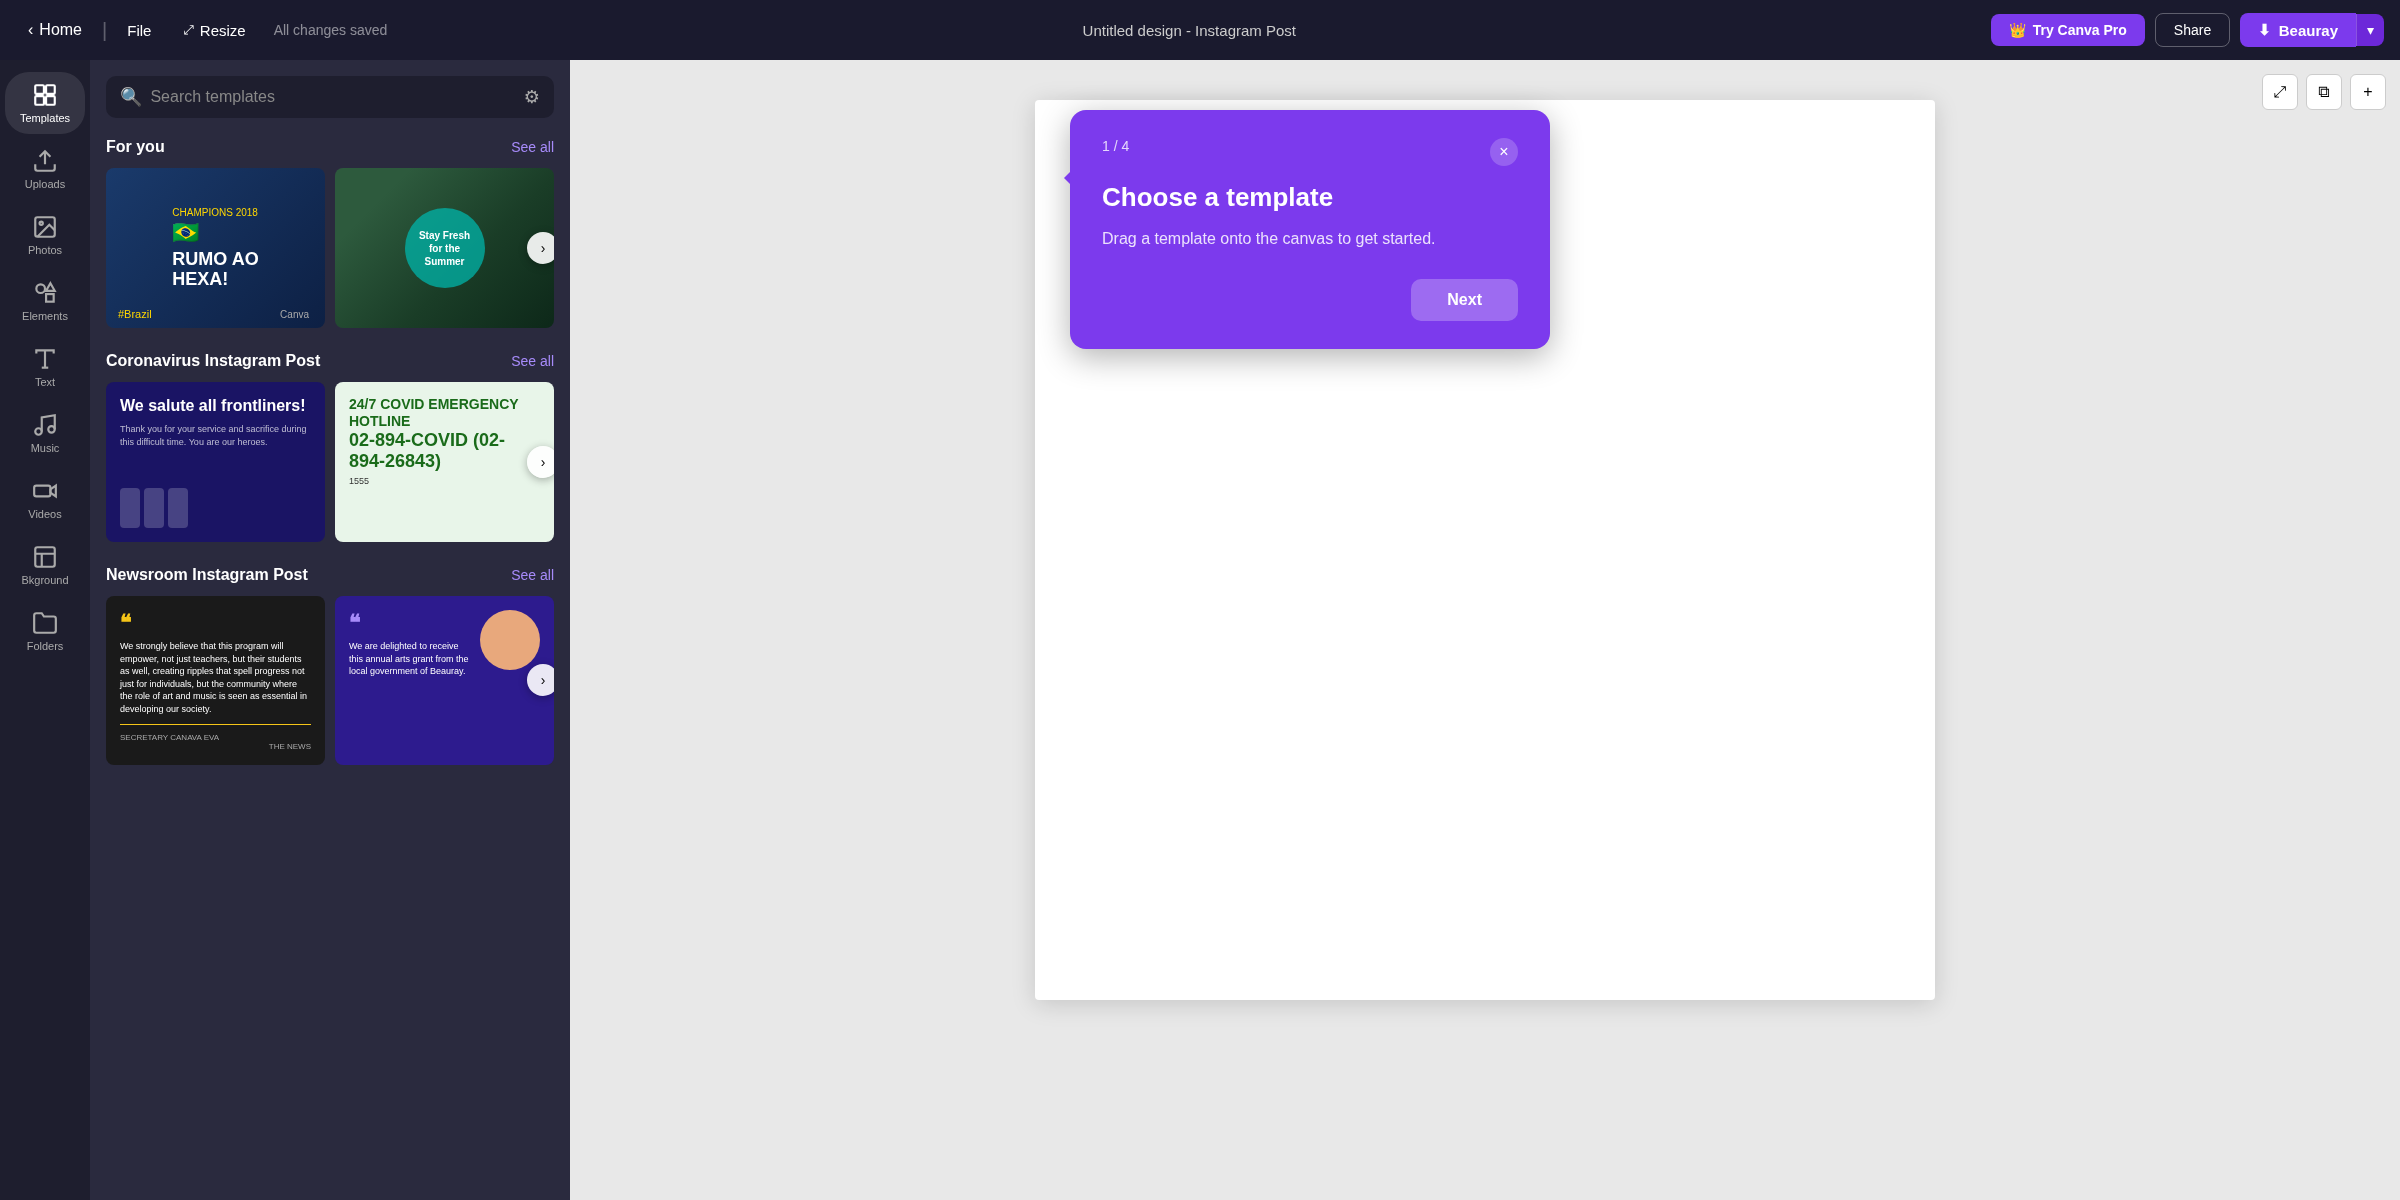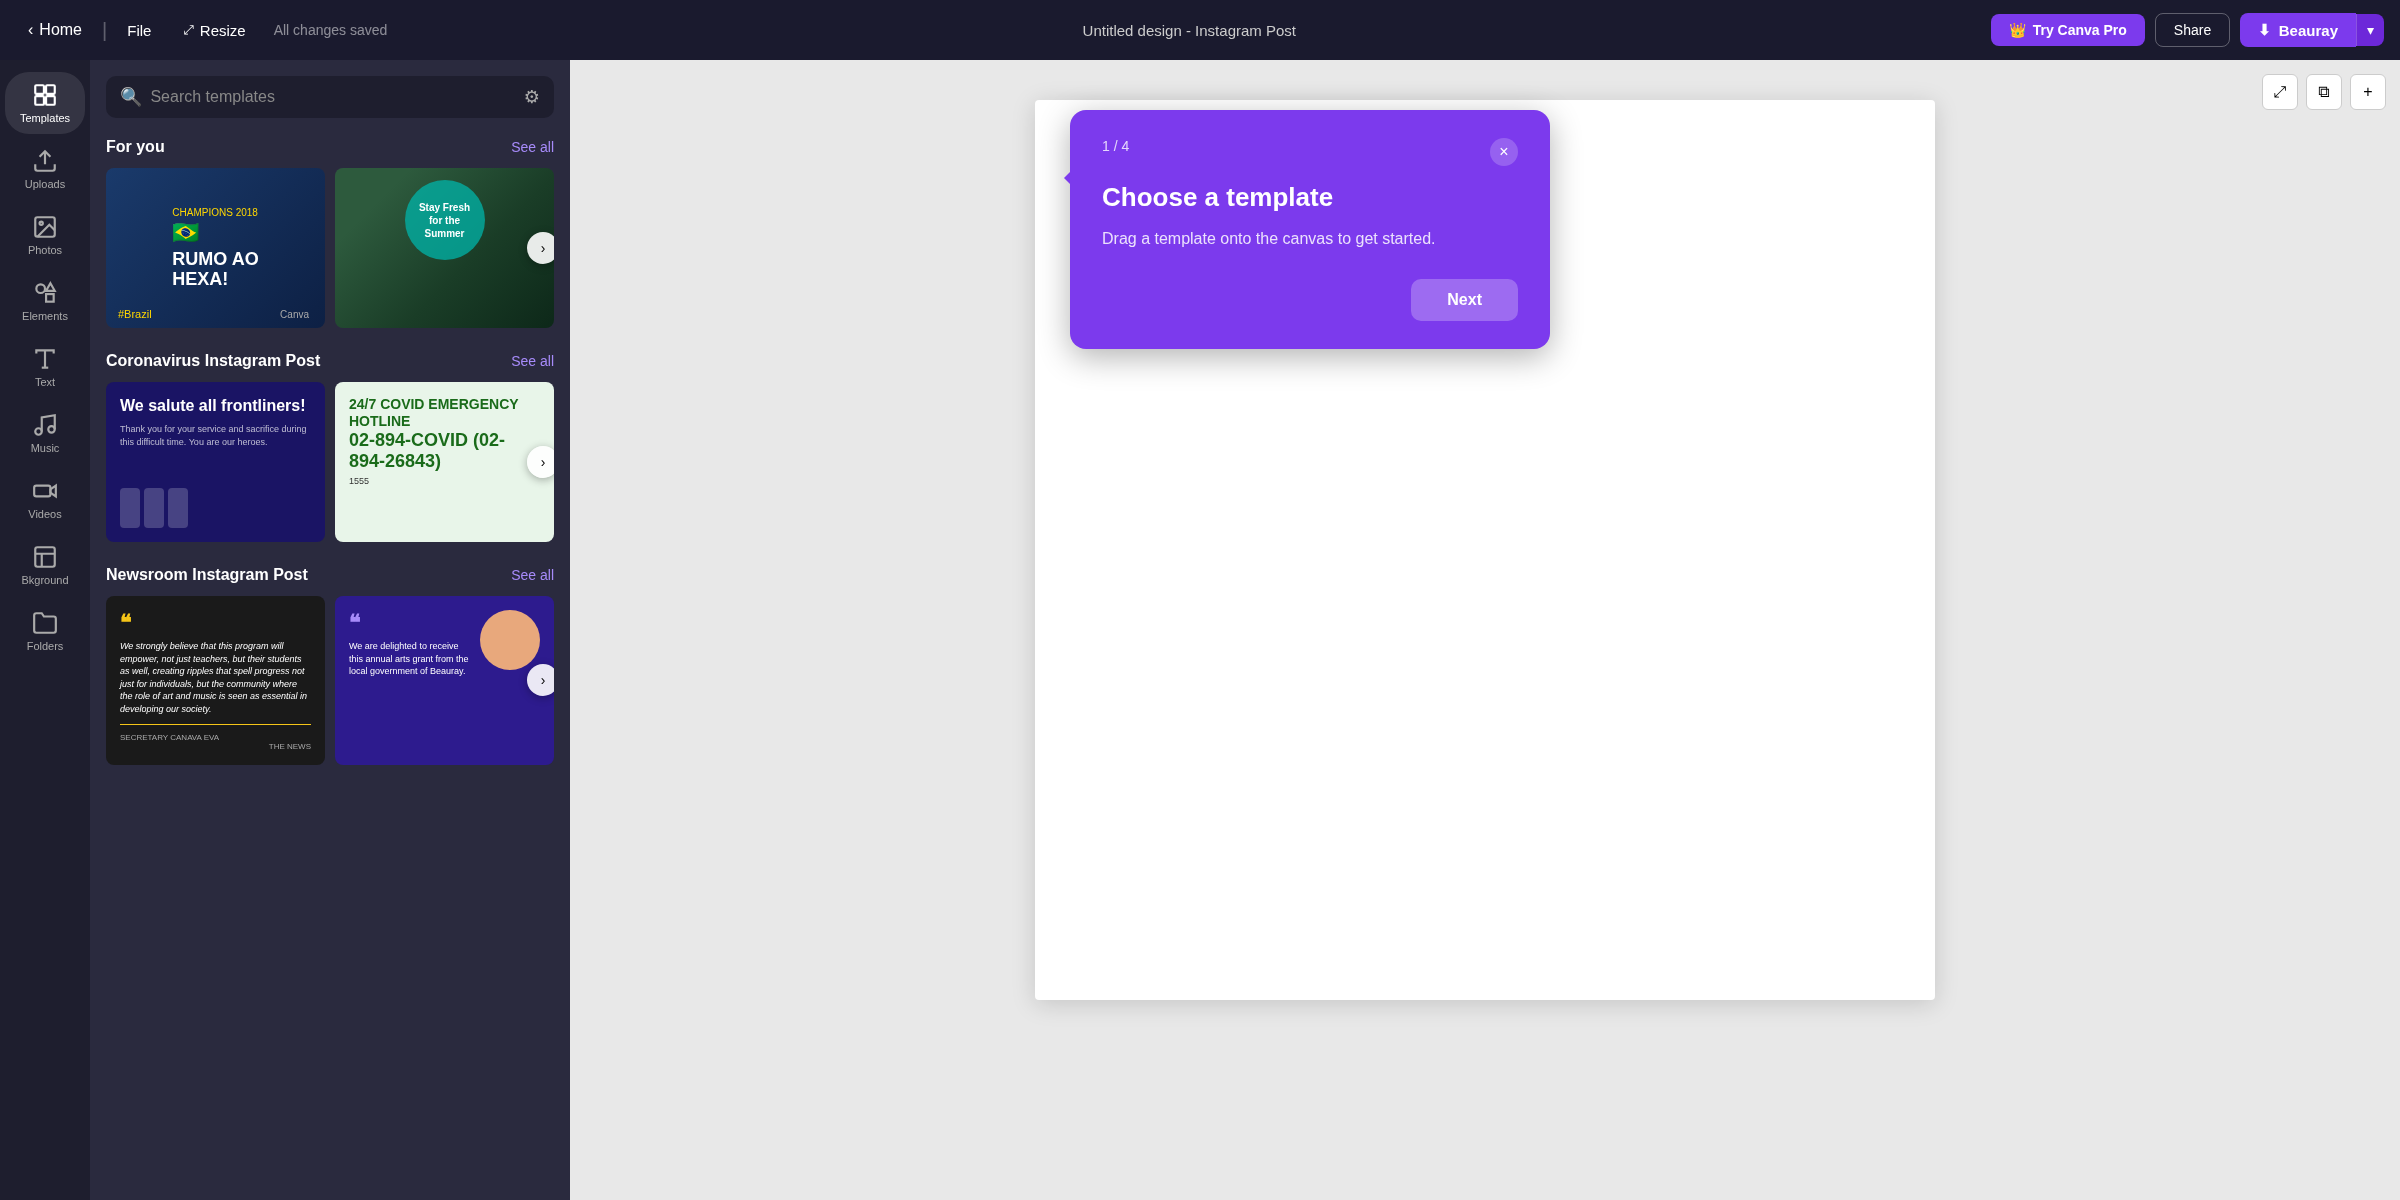--- a/index.html
+++ b/index.html
@@ -80,21 +80,21 @@
     .covid-figure { width: 20px; height: 40px; background: rgba(255,255,255,0.2); border-radius: 4px; }
     .covid-light-title { color: #1a6b1a; font-size: 14px; font-weight: 900; line-height: 1.2; }
     .covid-light-hotline { color: #1a6b1a; font-size: 18px; font-weight: 900; }
     .covid-light-sub { color: #333; font-size: 9px; margin-top: 4px; }
 
     
     .news-card-dark { background: #1a1a1a; min-height: 160px; padding: 14px; display: flex; flex-direction: column; justify-content: space-between; }
     .news-card-purple { background: #2d1b8e; min-height: 160px; padding: 14px; }
     .news-quote { color: #f5c518; font-size: 22px; font-weight: 900; }
     .news-text { color: #fff; font-size: 9px; line-height: 1.4; margin-top: 4px; }
-    .news-text-dark { color: #fff; font-size: 9px; line-height: 1.4; margin-top: 4px; font-style: italic; }
+    .news-text-dark { color: #fff; font-size: 9px; line-height: 1.4; margin-top: 4px; }
     .news-divider { height: 1px; background: #f5c518; margin: 8px 0; }
     .news-byline { color: #aaa; font-size: 8px; }
     .news-logo { color: #aaa; font-size: 8px; text-align: right; }
 
     
     .scroll-arrow {
       position: absolute; right: -5px; top: 50%; transform: translateY(-50%);
       width: 32px; height: 32px; background: rgba(255,255,255,0.9); border-radius: 50%; display: flex; align-items: center; justify-content: center; cursor: pointer; box-shadow: 0 2px 8px rgba(0,0,0,0.3); z-index: 10; border: none; font-size: 14px;
     }
 
@@ -278,21 +278,21 @@
           <div style="font-size:10px; color:#ffd700; margin-bottom:2px;">CHAMPIONS 2018</div>
           <div class="brazil-flag">🇧🇷</div>
           <div class="brazil-text">RUMO AO</div>
           <div class="brazil-text">HEXA!</div>
         </div>
         <div class="brazil-hashtag">#Brazil</div>
         <div class="brazil-logo">Canva</div>
       </div>
 
       <div class="template-card fruits-card">
-        <div style="background: linear-gradient(135deg, #2d5a3d 20%, #1a3d27 60%, #0d2819 100%); width:100%; height:100%; display:flex; align-items:flex-start; justify-content:center; padding:12px;">
+        <div style="background: linear-gradient(135deg, #2d5a3d 20%, #1a3d27 60%, #0d2819 100%); width:100%; height:100%; display:flex; align-items:center; justify-content:center; padding:12px;">
           <div style="text-align:center;">
             <div style="width:80px; height:80px; border-radius:50%; background:rgba(0,180,170,0.75); display:flex; align-items:center; justify-content:center; margin: auto; padding:8px;">
               <span style="color:#fff; font-size:10px; font-weight:700; text-align:center; line-height:1.3;">Stay Fresh for the Summer</span>
             </div>
           </div>
         </div>
       </div>
       <button class="scroll-arrow">›</button>
     </div>
 

